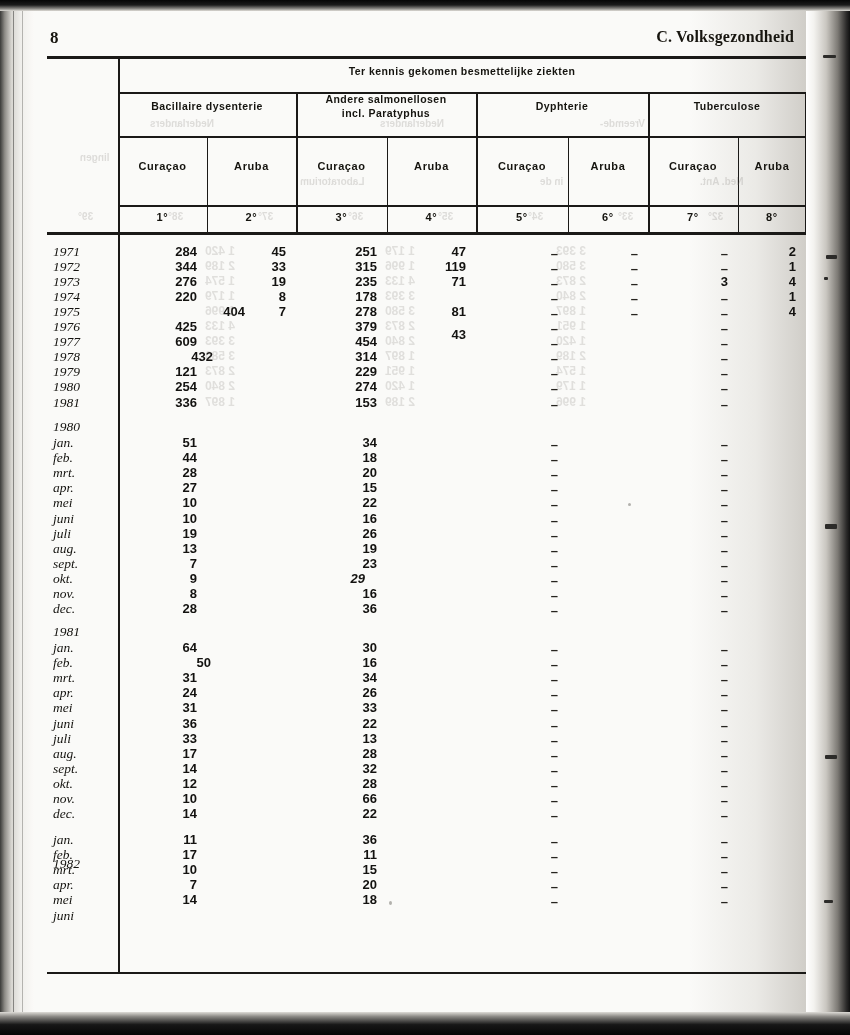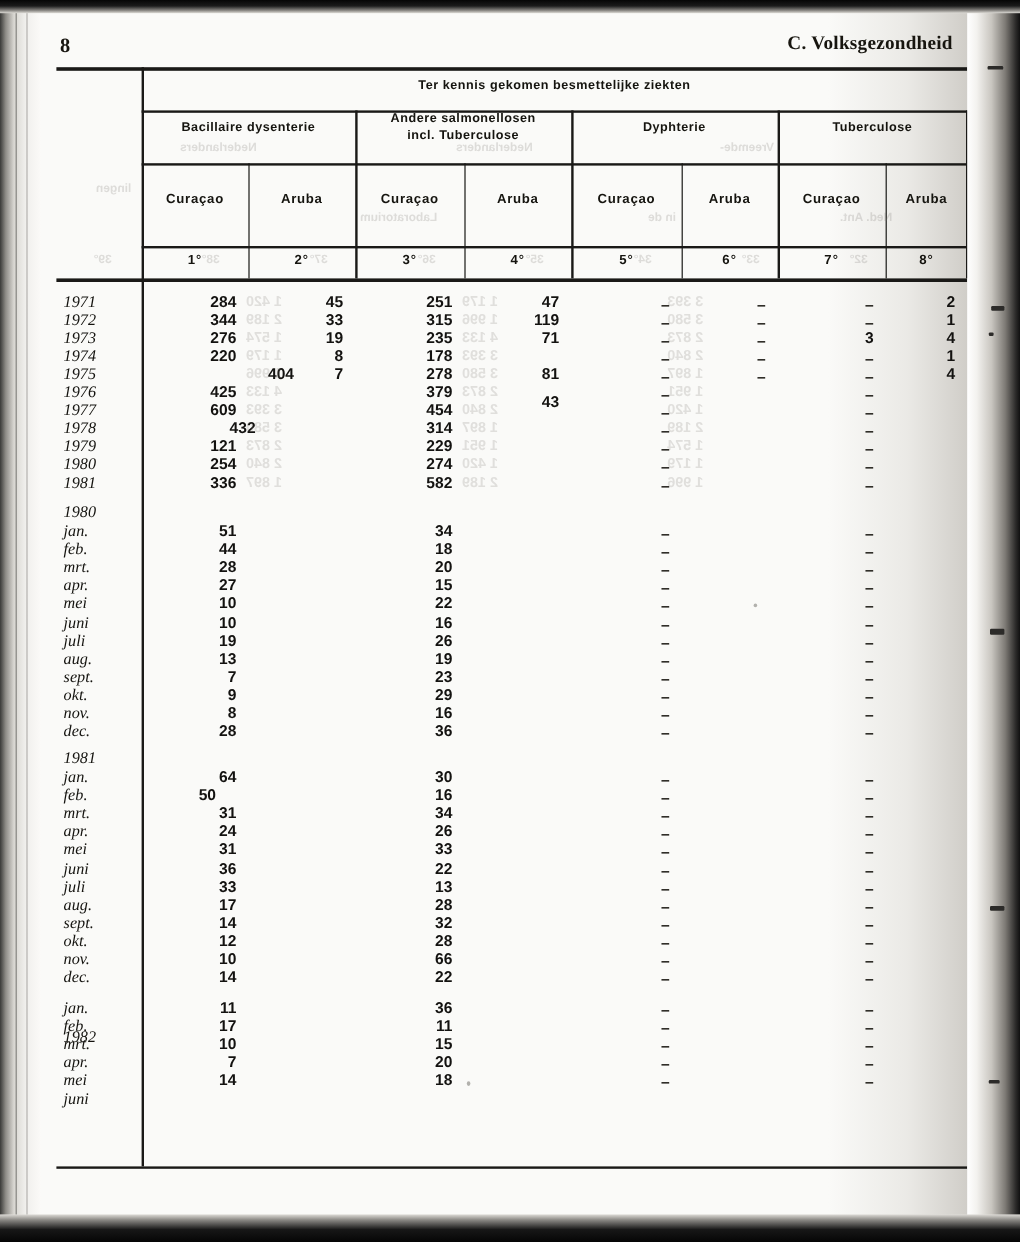--- a/index.html
+++ b/index.html
@@ -152,21 +152,21 @@
       <div class="vrule" style="left:805px;top:92px;width:1.5px;height:140px;"></div>
       <div class="vrule" style="left:296px;top:92px;width:1.6px;height:140px;"></div>
       <div class="vrule" style="left:476px;top:92px;width:1.6px;height:140px;"></div>
       <div class="vrule" style="left:648px;top:92px;width:1.6px;height:140px;"></div>
       <div class="vrule" style="left:207px;top:136px;width:1.3px;height:96px;"></div>
       <div class="vrule" style="left:387px;top:136px;width:1.3px;height:96px;"></div>
       <div class="vrule" style="left:568px;top:136px;width:1.3px;height:96px;"></div>
       <div class="vrule" style="left:738px;top:136px;width:1.3px;height:96px;"></div>
       <div class="spanhead" style="left:118px;top:65px;width:688px;">Ter kennis gekomen besmettelijke ziekten</div>
       <div class="grouphead" style="left:118px;top:99px;width:178px;">Bacillaire dysenterie</div>
-      <div class="grouphead" style="left:296px;top:92px;width:180px;">Andere salmonellosen<div>incl. Tuberculose</div></div>
+      <div class="grouphead" style="left:296px;top:92px;width:180px;">Andere salmonellosen<div>incl. Paratyphus</div></div>
       <div class="grouphead" style="left:476px;top:99px;width:172px;">Dyphterie</div>
       <div class="grouphead" style="left:648px;top:99px;width:158px;">Tuberculose</div>
       <div class="subhead" style="left:118px;top:160px;width:89px;">Curaçao</div>
       <div class="subhead" style="left:207px;top:160px;width:89px;">Aruba</div>
       <div class="subhead" style="left:296px;top:160px;width:91px;">Curaçao</div>
       <div class="subhead" style="left:387px;top:160px;width:89px;">Aruba</div>
       <div class="subhead" style="left:476px;top:160px;width:92px;">Curaçao</div>
       <div class="subhead" style="left:568px;top:160px;width:80px;">Aruba</div>
       <div class="subhead" style="left:648px;top:160px;width:90px;">Curaçao</div>
       <div class="subhead" style="left:738px;top:160px;width:68px;">Aruba</div>
@@ -243,21 +243,21 @@
       <div class="cell" style="left:296px;top:364.4000000000001px;width:81px;">229</div>
       <div class="cell dash" style="left:476px;top:366.4000000000001px;width:82px;">–</div>
       <div class="cell dash" style="left:648px;top:366.4000000000001px;width:80px;">–</div>
       <div class="stub" style="left:53px;top:379.4500000000001px;">1980</div>
       <div class="cell" style="left:118px;top:379.4500000000001px;width:79px;">254</div>
       <div class="cell" style="left:296px;top:379.4500000000001px;width:81px;">274</div>
       <div class="cell dash" style="left:476px;top:381.4500000000001px;width:82px;">–</div>
       <div class="cell dash" style="left:648px;top:381.4500000000001px;width:80px;">–</div>
       <div class="stub" style="left:53px;top:394.5000000000001px;">1981</div>
       <div class="cell" style="left:118px;top:394.5000000000001px;width:79px;">336</div>
-      <div class="cell" style="left:296px;top:394.5000000000001px;width:81px;">582</div>
+      <div class="cell" style="left:296px;top:394.5000000000001px;width:81px;">153</div>
       <div class="cell dash" style="left:476px;top:396.5000000000001px;width:82px;">–</div>
       <div class="cell dash" style="left:648px;top:396.5000000000001px;width:80px;">–</div>
       <div class="stub" style="left:53px;top:419px;">1980</div>
       <div class="stub" style="left:53px;top:435.25px;">jan.</div>
       <div class="cell" style="left:118px;top:435.25px;width:79px;">51</div>
       <div class="cell" style="left:296px;top:435.25px;width:81px;">34</div>
       <div class="cell dash" style="left:476px;top:437.25px;width:82px;">–</div>
       <div class="cell dash" style="left:648px;top:437.25px;width:80px;">–</div>
       <div class="stub" style="left:53px;top:450.3px;">feb.</div>
       <div class="cell" style="left:118px;top:450.3px;width:79px;">44</div>
@@ -294,41 +294,41 @@
       <div class="cell" style="left:296px;top:540.6px;width:81px;">19</div>
       <div class="cell dash" style="left:476px;top:542.6px;width:82px;">–</div>
       <div class="cell dash" style="left:648px;top:542.6px;width:80px;">–</div>
       <div class="stub" style="left:53px;top:555.65px;">sept.</div>
       <div class="cell" style="left:118px;top:555.65px;width:79px;">7</div>
       <div class="cell" style="left:296px;top:555.65px;width:81px;">23</div>
       <div class="cell dash" style="left:476px;top:557.65px;width:82px;">–</div>
       <div class="cell dash" style="left:648px;top:557.65px;width:80px;">–</div>
       <div class="stub" style="left:53px;top:570.6999999999999px;">okt.</div>
       <div class="cell" style="left:118px;top:570.6999999999999px;width:79px;">9</div>
-      <div class="cell" style="left:296px;top:570.6999999999999px;width:81px;">29</div>
+      <div class="cell" style="left:284px;top:570.6999999999999px;width:81px;font-style:italic;">29</div>
       <div class="cell dash" style="left:476px;top:572.6999999999999px;width:82px;">–</div>
       <div class="cell dash" style="left:648px;top:572.6999999999999px;width:80px;">–</div>
       <div class="stub" style="left:53px;top:585.7499999999999px;">nov.</div>
       <div class="cell" style="left:118px;top:585.7499999999999px;width:79px;">8</div>
       <div class="cell" style="left:296px;top:585.7499999999999px;width:81px;">16</div>
       <div class="cell dash" style="left:476px;top:587.7499999999999px;width:82px;">–</div>
       <div class="cell dash" style="left:648px;top:587.7499999999999px;width:80px;">–</div>
       <div class="stub" style="left:53px;top:600.7999999999998px;">dec.</div>
       <div class="cell" style="left:118px;top:600.7999999999998px;width:79px;">28</div>
       <div class="cell" style="left:296px;top:600.7999999999998px;width:81px;">36</div>
       <div class="cell dash" style="left:476px;top:602.7999999999998px;width:82px;">–</div>
       <div class="cell dash" style="left:648px;top:602.7999999999998px;width:80px;">–</div>
       <div class="stub" style="left:53px;top:624px;">1981</div>
       <div class="stub" style="left:53px;top:640.25px;">jan.</div>
       <div class="cell" style="left:118px;top:640.25px;width:79px;">64</div>
       <div class="cell" style="left:296px;top:640.25px;width:81px;">30</div>
       <div class="cell dash" style="left:476px;top:642.25px;width:82px;">–</div>
       <div class="cell dash" style="left:648px;top:642.25px;width:80px;">–</div>
       <div class="stub" style="left:53px;top:655.3px;">feb.</div>
-      <div class="cell" style="left:101px;top:655.3px;width:79px;">50</div>
+      <div class="cell" style="left:132px;top:655.3px;width:79px;">50</div>
       <div class="cell" style="left:296px;top:655.3px;width:81px;">16</div>
       <div class="cell dash" style="left:476px;top:657.3px;width:82px;">–</div>
       <div class="cell dash" style="left:648px;top:657.3px;width:80px;">–</div>
       <div class="stub" style="left:53px;top:670.3499999999999px;">mrt.</div>
       <div class="cell" style="left:118px;top:670.3499999999999px;width:79px;">31</div>
       <div class="cell" style="left:296px;top:670.3499999999999px;width:81px;">34</div>
       <div class="cell dash" style="left:476px;top:672.3499999999999px;width:82px;">–</div>
       <div class="cell dash" style="left:648px;top:672.3499999999999px;width:80px;">–</div>
       <div class="stub" style="left:53px;top:685.3999999999999px;">apr.</div>
       <div class="cell" style="left:118px;top:685.3999999999999px;width:79px;">24</div>

